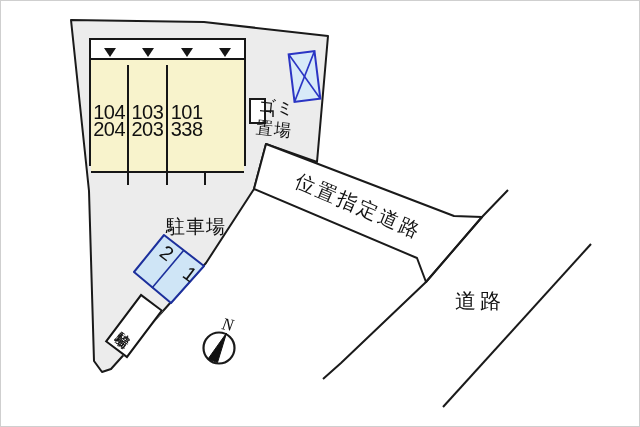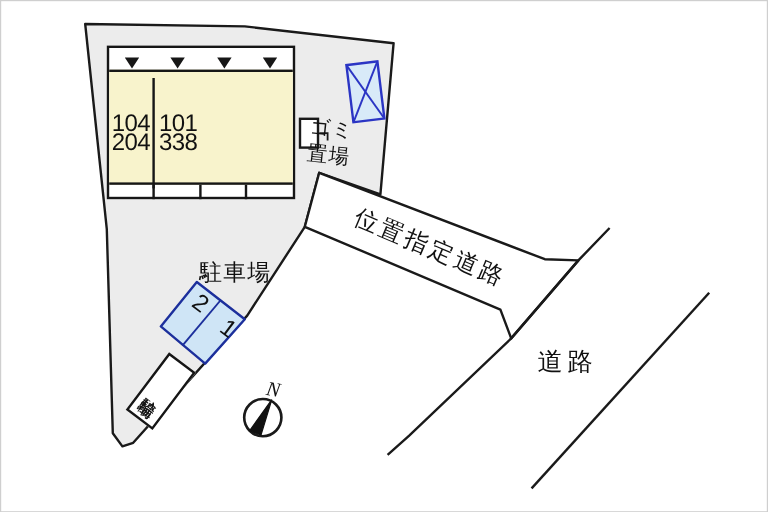--- a/index.html
+++ b/index.html
@@ -12,38 +12,38 @@
 
   
   .building{
     position:absolute;left:88px;top:37px;width:157px;height:128px;
     background:#fff;border:2px solid #161616;box-sizing:border-box;
   }
   .bld-row1{display:grid;grid-template-columns:repeat(4,1fr);height:18px;}
   .bld-row1 .tri-cell{display:flex;align-items:flex-end;justify-content:center;padding-bottom:1px;}
   .tri{width:0;height:0;border-left:6px solid transparent;border-right:6px solid transparent;border-top:9px solid #161616;}
   .bld-row2{
-    display:grid;grid-template-columns:repeat(4,1fr);height:96px;box-sizing:border-box;
+    display:grid;grid-template-columns:repeat(4,1fr);height:115px;box-sizing:border-box;
     border-top:2px solid #161616;border-bottom:2px solid #161616;background:#f8f3cc;
   }
   .unit{display:flex;flex-direction:column;align-items:center;justify-content:center;
     font-size:20px;line-height:16.5px;letter-spacing:-0.5px;transform:translateY(5px);}
   .bld-row2 .unit{border-right:2px solid #161616;box-sizing:border-box;}
   .bld-row2 .unit:last-child{border-right:none;}
   .bld-row3{display:grid;grid-template-columns:repeat(4,1fr);height:12px;}
   .bld-row3 .bcell{border-right:2px solid #161616;box-sizing:border-box;}
   .bld-row3 .bcell:last-child{border-right:none;}
 
   
   .lbl{position:absolute;white-space:nowrap;color:#111;}
   .lbl-gomi{left:256px;top:97px;width:58px;font-size:17px;line-height:22px;
     text-align:left;transform:rotate(6deg);transform-origin:center;letter-spacing:1px;}
   .lbl-ichi{left:283px;top:192px;width:150px;height:24px;font-size:20px;letter-spacing:2.5px;
     transform:rotate(23deg);transform-origin:center;text-align:center;}
-  .lbl-douro{left:440px;top:286px;width:64px;font-size:21px;letter-spacing:4px;text-align:center;}
+  .lbl-douro{left:440px;top:286px;width:64px;font-size:21px;letter-spacing:4px;text-align:right;}
   .lbl-chusha{left:165px;top:213px;width:68px;font-size:19px;letter-spacing:1px;text-align:left;}
   .lbl-north{left:221px;top:314px;font-size:17px;font-style:italic;
     font-family:"Liberation Serif","DejaVu Serif",serif;transform:rotate(10deg);}
 
   
   .stall-digit{position:absolute;font-size:20px;transform:rotate(37deg);transform-origin:center;}
   .stall-2{left:160px;top:241px;}
   .stall-1{left:183px;top:262px;}
 
   
@@ -103,20 +103,24 @@
       <div class="tri-cell">
           <span class="tri"></span>
         </div>
     </div>
     <div class="bld-row2">
       <div class="unit">
         <span>104</span>
         <span>204</span>
       </div>
       <div class="unit">
+        <span>103</span>
+        <span>203</span>
+      </div>
+      <div class="unit">
         <span>101</span>
         <span>338</span>
       </div>
     </div>
     <div class="bld-row3">
       <div class="bcell"></div>
       <div class="bcell"></div>
       <div class="bcell"></div>
       <div class="bcell"></div>
     </div>

